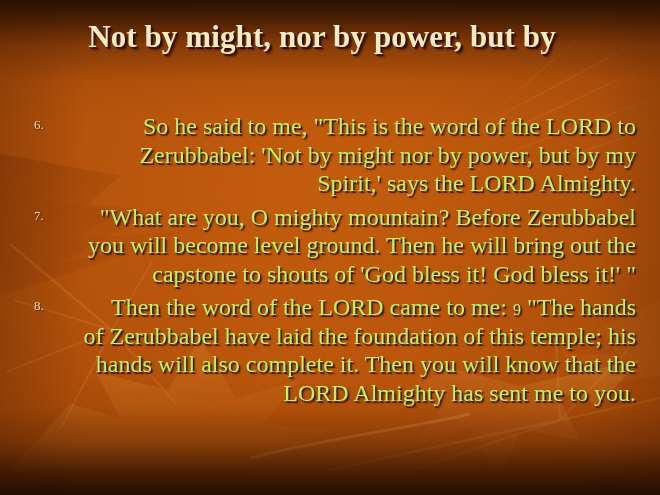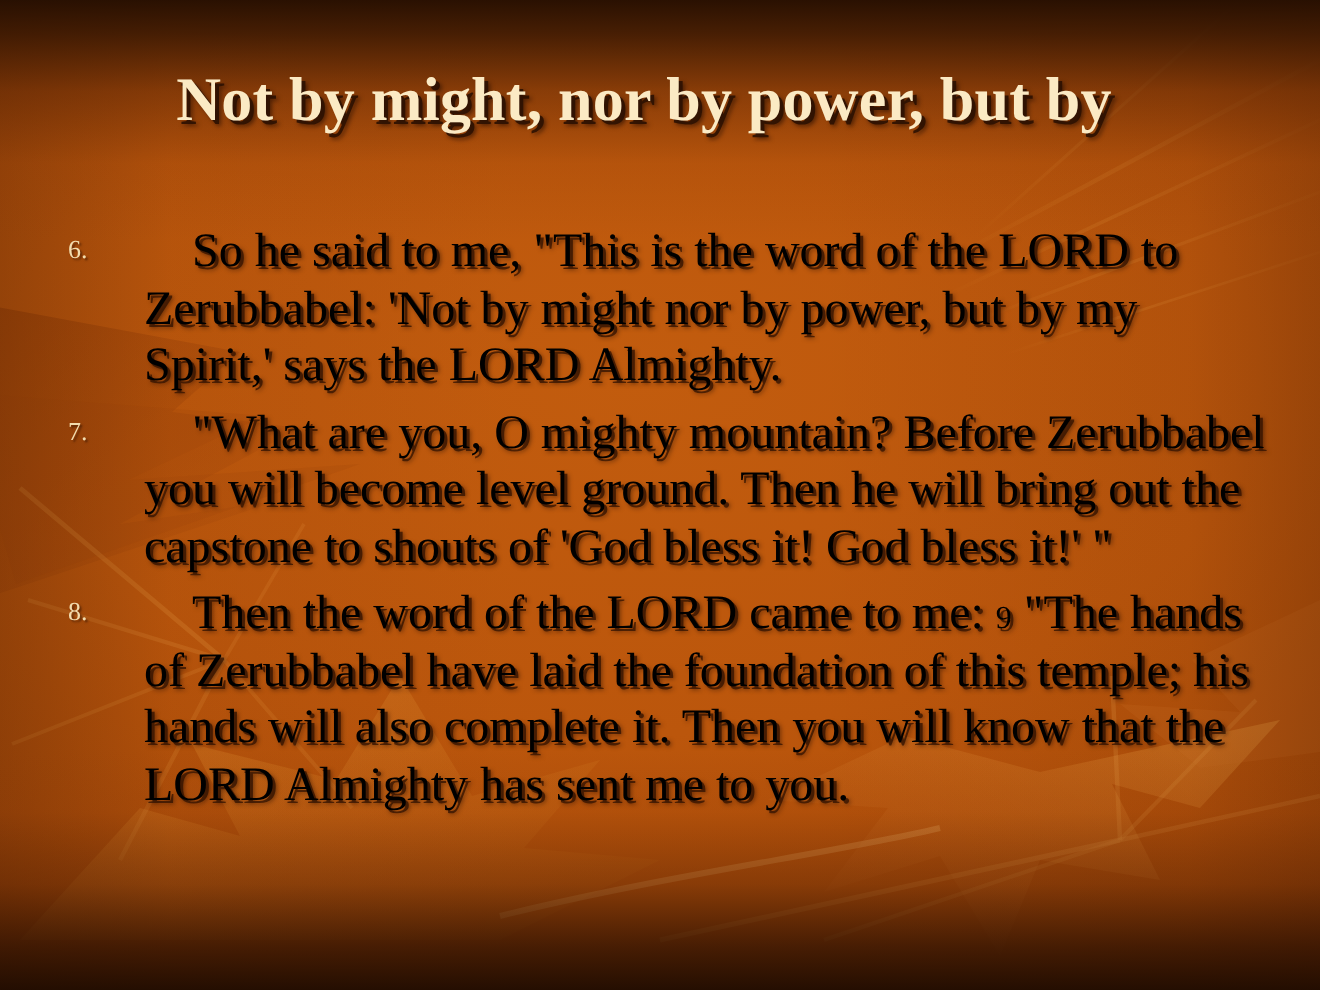--- a/index.html
+++ b/index.html
@@ -64,21 +64,20 @@
   }
   .bg-leaves svg { display: block; width: 660px; height: 495px; }
 
   
   .title-block {
     position: absolute;
     left: 8px;
     right: 24px;
     top: 18px;
     text-align: center;
-    margin-top: 13px;
   }
   .title-line {
     font-size: 31px;
     font-weight: bold;
     line-height: 38px;
     color: #fbeac4;
     letter-spacing: 0.1px;
     text-shadow:
        2px 2px 0 rgba(46,17,2,0.92),
        3px 3px 2px rgba(30,10,1,0.55);
@@ -104,25 +103,26 @@
     top: 6px;
     font-size: 13px;
     line-height: 13px;
     color: #f2dcae;
     text-shadow: 1px 1px 1px rgba(46,17,2,0.55);
   }
   .para .ptext {
     display: block;
     font-size: 24px;
     line-height: 28.5px;
-    color: #000000;
+    color: #bef264;
     text-indent: 24px;
     text-shadow:
         1.5px 1.5px 0 rgba(48,18,2,0.75),
         2px 2px 2px rgba(30,10,1,0.5);
+    text-align: right;
   }
   .para .ptext .vs {
     font-size: 16px;
     line-height: 16px;
     vertical-align: baseline;
   }
 </style>
 </head>
 <body>
 

